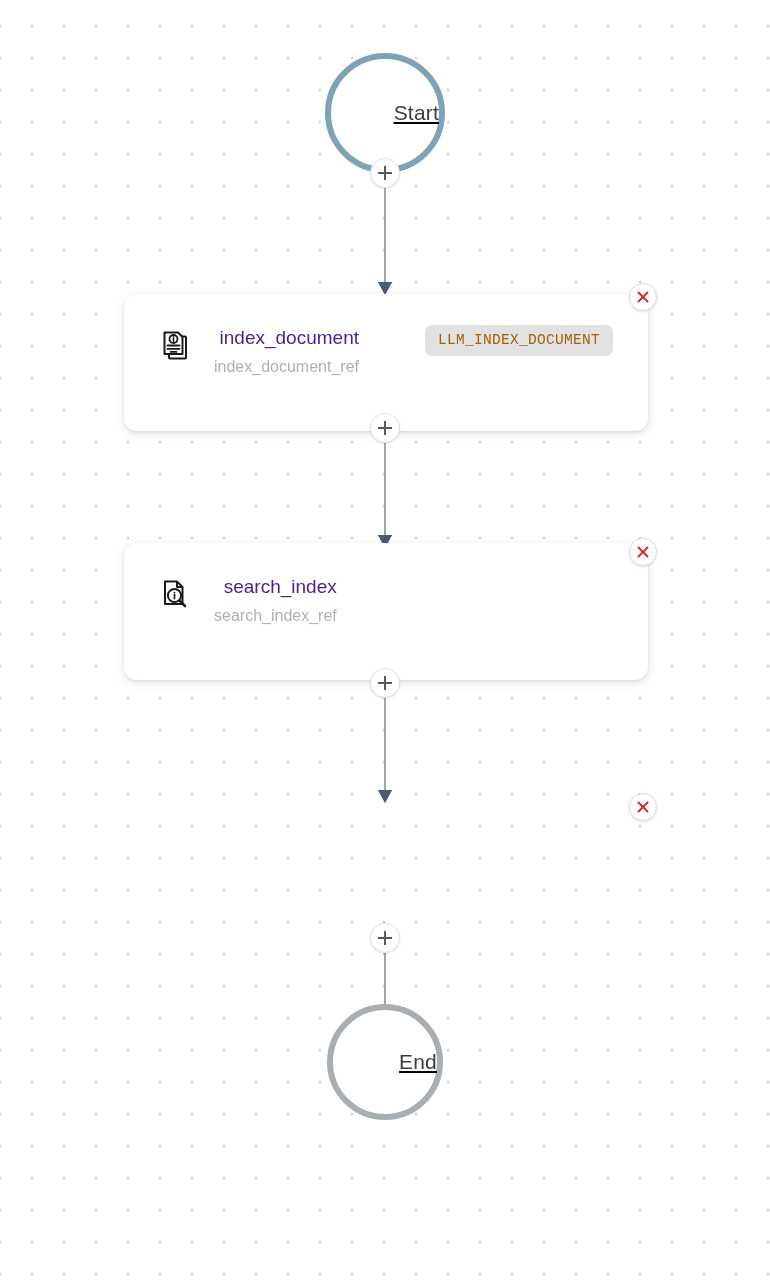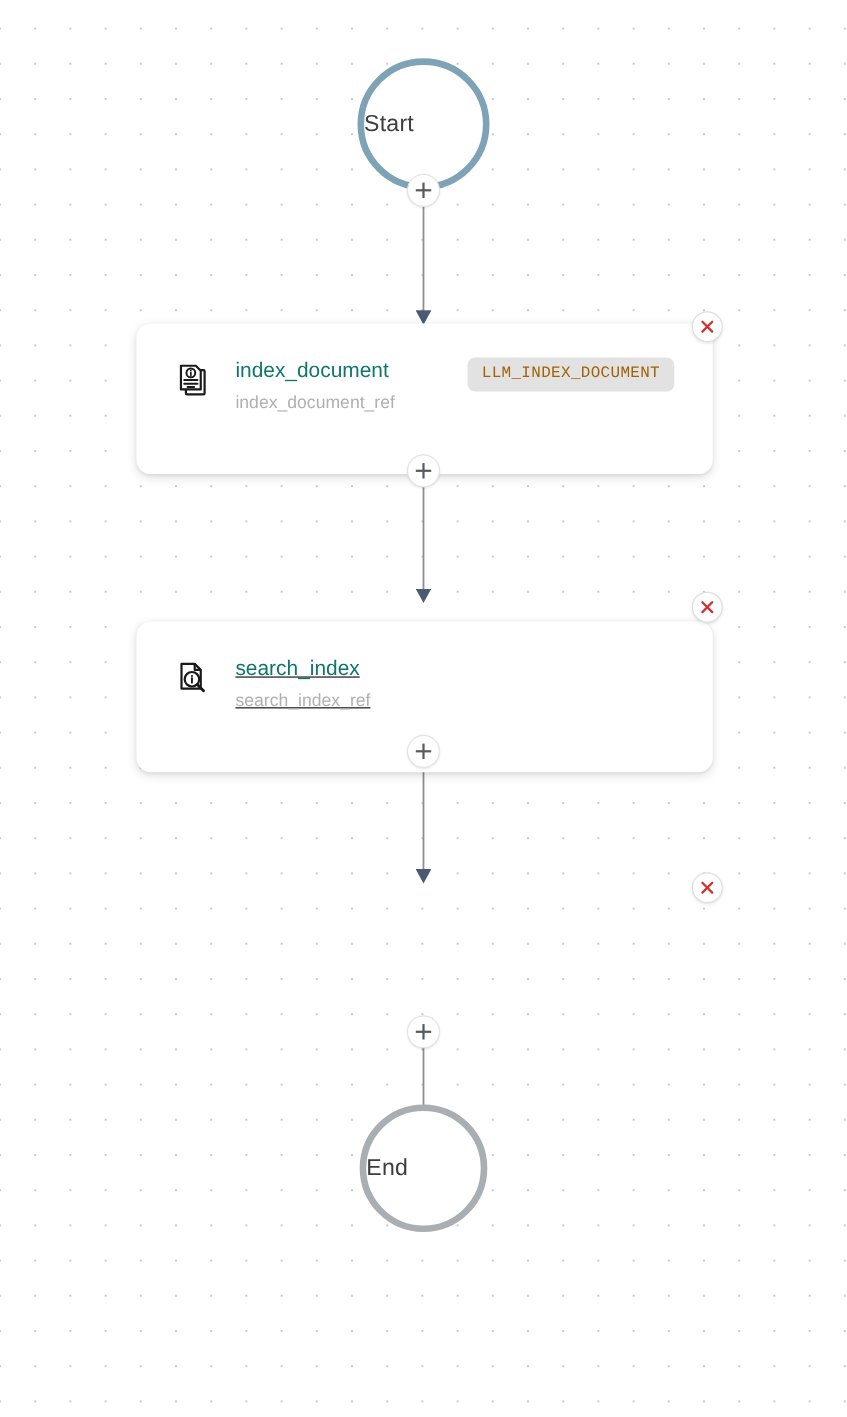--- a/index.html
+++ b/index.html
@@ -18,21 +18,22 @@
     background-position: 16px 10px;
   }
 
   
   .terminal {
     position: absolute;
     border-radius: 50%;
     background: #ffffff;
     display: flex;
     align-items: center;
-    justify-content: flex-start;
+    justify-content: flex-end;
+    text-decoration: underline;
   }
   .terminal .term-label {
     font-size: 21px;
     color: #3d3d3d;
     letter-spacing: 0.2px;
   }
   #start-node {
     left: 325px; top: 53px;
     width: 120px; height: 120px;
     border: 6px solid #7fa3b6;
@@ -88,23 +89,24 @@
     margin-top: 2px;
   }
   .node-text {
     margin-left: 22px;
     display: flex;
     flex-direction: column;
     min-width: 0;
   }
   .node-title {
     font-size: 19px;
-    color: #0f766e;
+    color: #4c1d95;
     line-height: 24px;
     white-space: nowrap;
+    text-align: right;
   }
   .node-subtitle {
     font-size: 16px;
     color: #b0b0b0;
     line-height: 26px;
     margin-top: 4px;
     white-space: nowrap;
   }
   .node-badge {
     position: absolute;
@@ -178,21 +180,21 @@
     <span class="node-badge">LLM_INDEX_DOCUMENT</span>
   </div>
   <div class="delete-btn" style="left:629px; top:283px;">
     <svg width="16" height="16" viewBox="0 0 16 16">
       <line x1="3.5" y1="3.5" x2="12.5" y2="12.5" stroke="#d32f2f" stroke-width="2" stroke-linecap="round"></line>
       <line x1="12.5" y1="3.5" x2="3.5" y2="12.5" stroke="#d32f2f" stroke-width="2" stroke-linecap="round"></line>
     </svg>
   </div>
   <div class="plus-btn" style="left:370px; top:413px;"></div>
 
-  <div class="node-card" style="top:565px;text-decoration:underline;">
+  <div class="node-card" style="top:543px;">
     <div class="node-inner">
       <div class="node-icon">
         <svg viewBox="0 0 34 34" width="34" height="34">
           <path d="M7 4.5 H19 L24.5 10 V27 H7 Z" fill="#ffffff" stroke="#1a1a1a" stroke-width="2" stroke-linejoin="round"></path>
           <path d="M19 4.5 V10 H24.5" fill="none" stroke="#1a1a1a" stroke-width="2" stroke-linejoin="round"></path>
           <circle cx="16.5" cy="18.5" r="6.6" fill="#ffffff" stroke="#1a1a1a" stroke-width="2"></circle>
           <circle cx="16.5" cy="15.6" r="0.95" fill="#1a1a1a"></circle>
           <line x1="16.5" y1="17.6" x2="16.5" y2="21.6" stroke="#1a1a1a" stroke-width="1.7" stroke-linecap="round"></line>
           <line x1="21.3" y1="23.3" x2="27" y2="29" stroke="#1a1a1a" stroke-width="2.6" stroke-linecap="round"></line>
         </svg>

